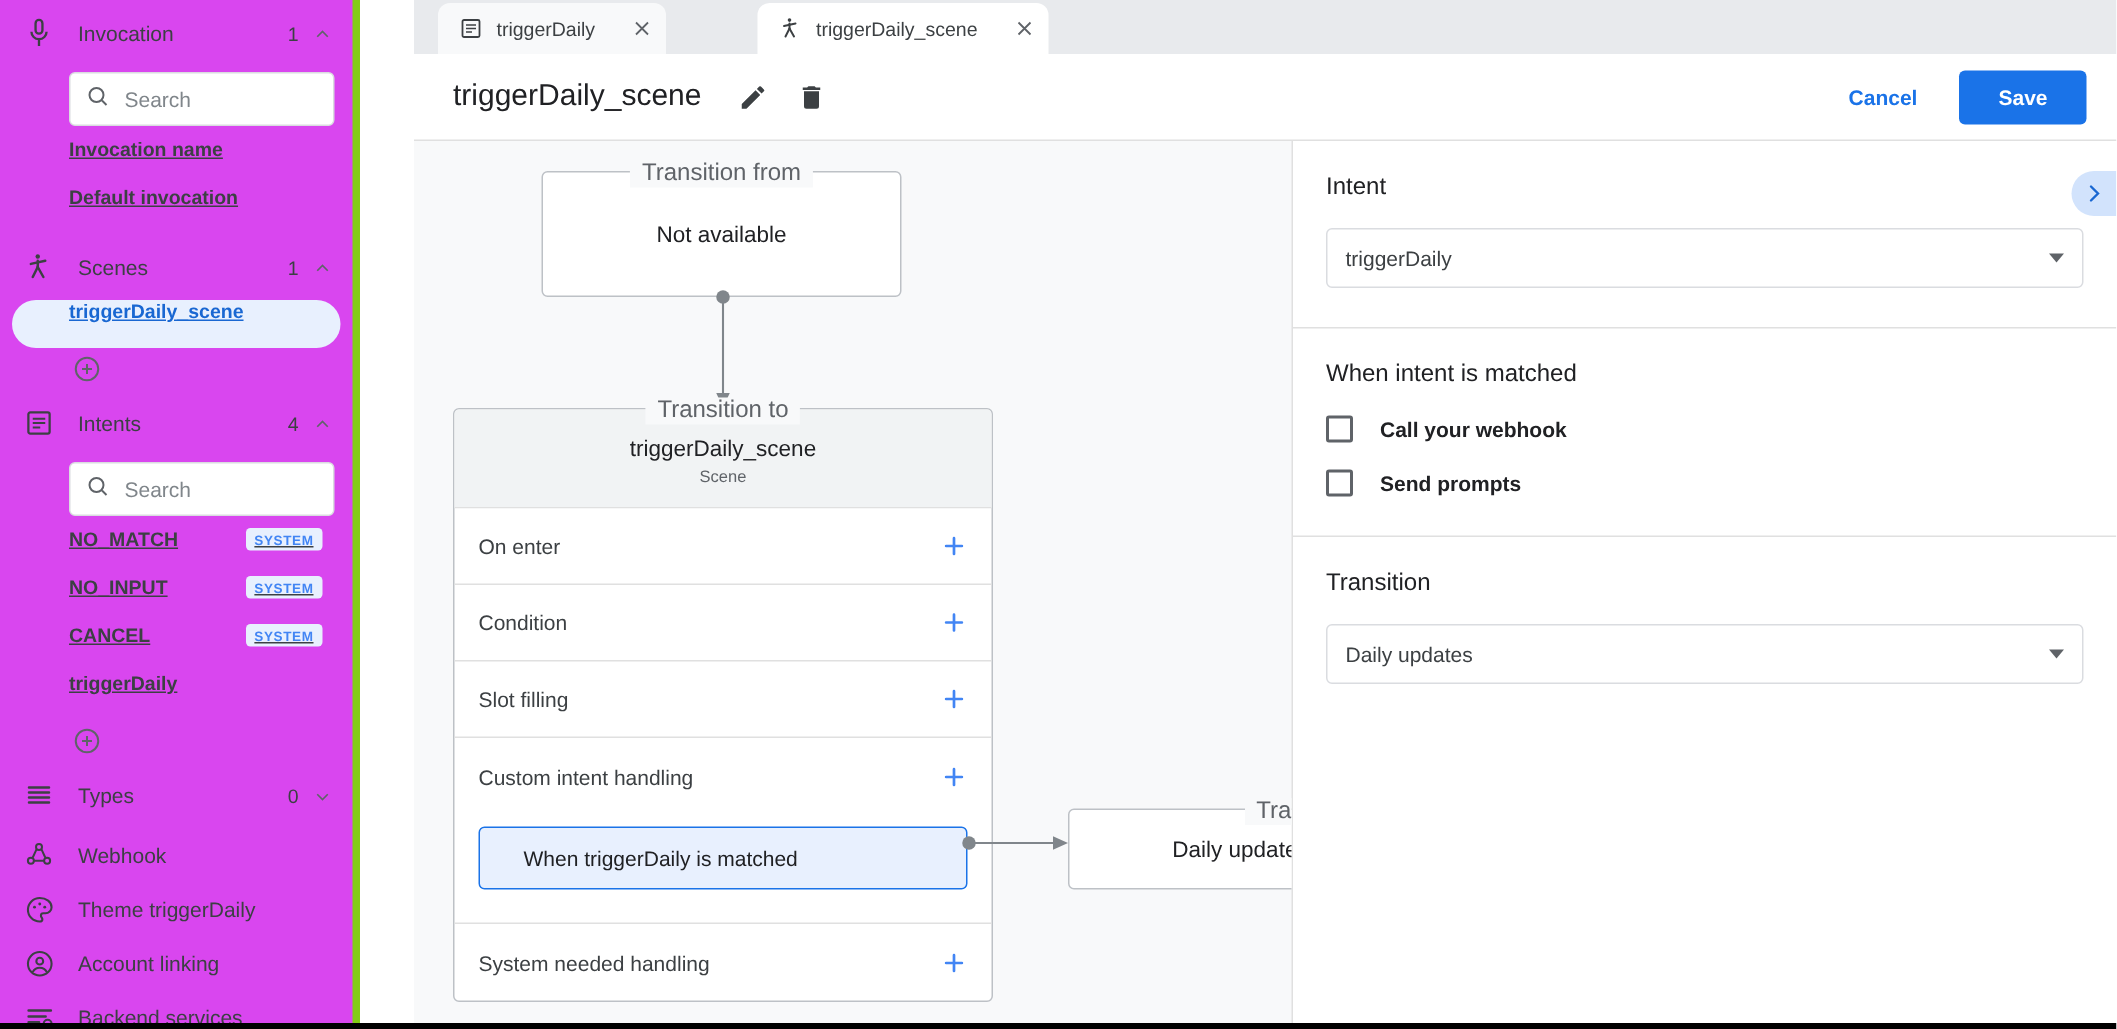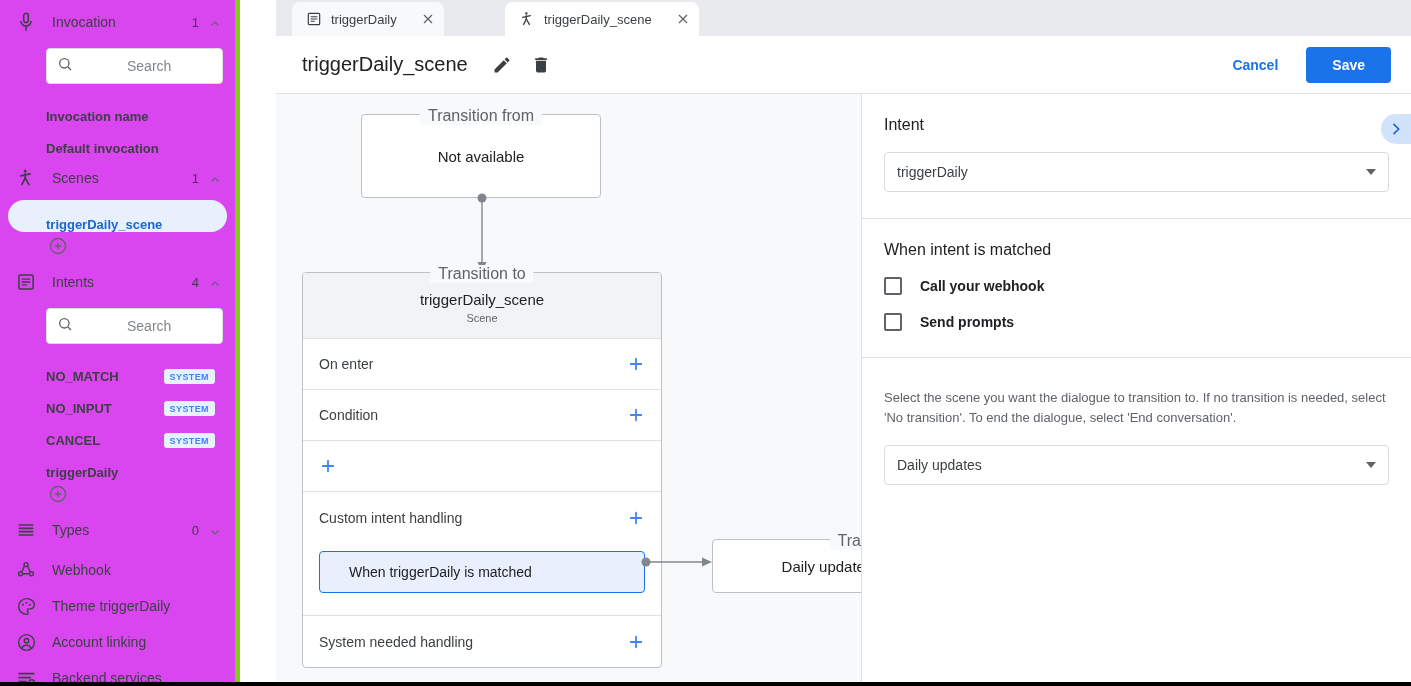--- a/index.html
+++ b/index.html
@@ -23,35 +23,34 @@
     display: flex; align-items: center; justify-content: center; color: #3c4043; }
   .sec-label { flex: 1; font-size: 14px; color: #3c4043; }
   .sec-count { font-size: 13px; color: #3c4043; margin-right: 10px; }
   .chev { width: 12px; height: 12px; display: block; color: #5f6368; }
 
   .search-wrap { padding: 4px 12px 8px 46px; }
   .search-box {
     display: flex; align-items: center; height: 36px;
     border: 1px solid #dadce0; border-radius: 4px; padding: 0 10px;
     background: #fff;
-    gap: 44px;
   }
   .search-box svg { color: #5f6368; flex: 0 0 16px; }
   .search-input {
     border: 0; outline: none; font-size: 14px; color: #3c4043;
     margin-left: 10px; width: 100%; background: transparent;
     font-family: "Liberation Sans", sans-serif;
   }
   .search-input::placeholder { color: #80868b; }
 
   .nav-item {
-    display: flex; align-items: flex-end; height: 32px;
+    display: flex; align-items: flex-start; height: 32px;
     margin: 0 8px; padding-left: 38px; padding-right: 12px;
     border-radius: 16px; cursor: pointer; font-size: 13px;
-    font-weight: bold; color: #3c4043;
+    font-weight: bold; color: #3c4043; text-decoration: underline;
   }
   .nav-item.selected { background: #e8f0fe; color: #1967d2; }
   .nav-item .nm { flex: 1; }
   .badge {
     font-size: 9px; font-weight: bold; letter-spacing: .4px;
     color: #4285f4; background: #e8f0fe; border-radius: 3px;
     padding: 3px 6px 2px 6px;
   }
   .add-row { padding: 4px 0 4px 48px; }
   .add-btn { width: 20px; height: 20px; color: #5f6368; cursor: pointer; display: block; }
@@ -436,20 +435,21 @@
     </div>
     <div class="srow">
       <span class="lbl">Condition</span>
       <span class="plus">
         <svg viewBox="0 0 24 24" fill="none" stroke="currentColor" stroke-width="2.4" stroke-linecap="round">
             <path d="M12 5v14M5 12h14"></path>
           </svg>
       </span>
     </div>
     <div class="srow">
+      <span class="lbl">Slot filling</span>
       <span class="plus">
         <svg viewBox="0 0 24 24" fill="none" stroke="currentColor" stroke-width="2.4" stroke-linecap="round">
             <path d="M12 5v14M5 12h14"></path>
           </svg>
       </span>
     </div>
     <div class="sblock">
       <div class="srow">
         <span class="lbl">Custom intent handling</span>
         <span class="plus">
@@ -507,21 +507,21 @@
       <span class="cbox"></span>
       <span class="clabel">Call your webhook</span>
     </div>
     <div class="checkrow">
       <span class="cbox"></span>
       <span class="clabel">Send prompts</span>
     </div>
   </div>
 
   <div class="psec last">
-    <div class="pdesc">Select the scene you want the dialogue to transition to. If no transition is needed, select 'No transition'. To end the dialogue, select 'End conversation'.</div>
+    <div class="ptitle">Transition</div>
     <div class="select">
       <span class="val">Daily updates</span>
       <span class="caret"></span>
     </div>
   </div>
 </div>
 
 <div id="bottom-bar"></div>
 
 </body></html>

